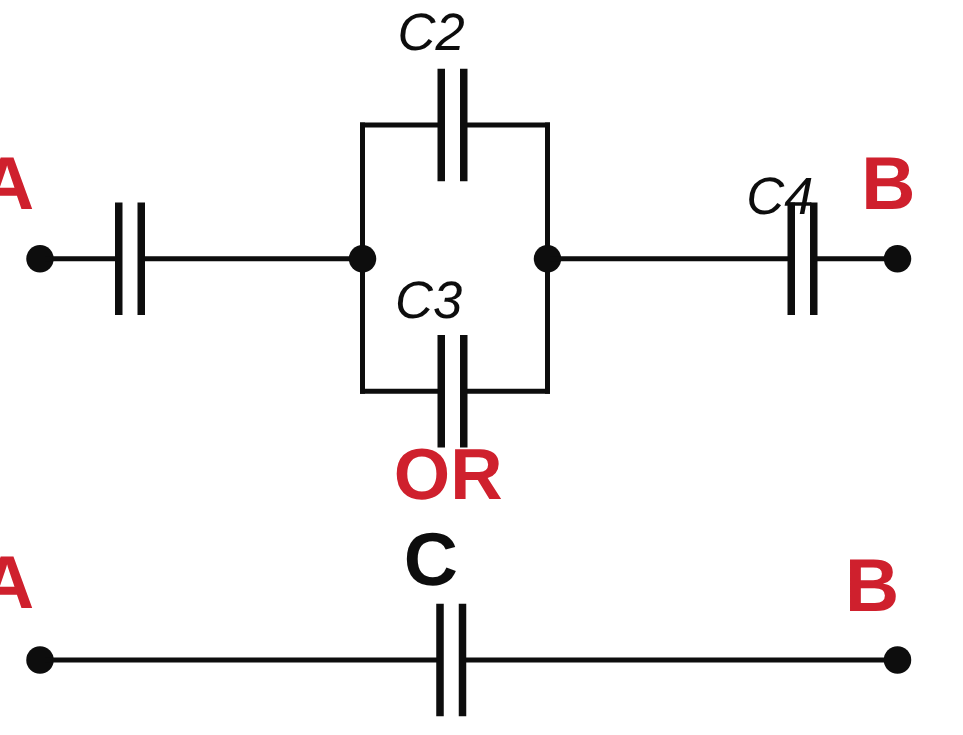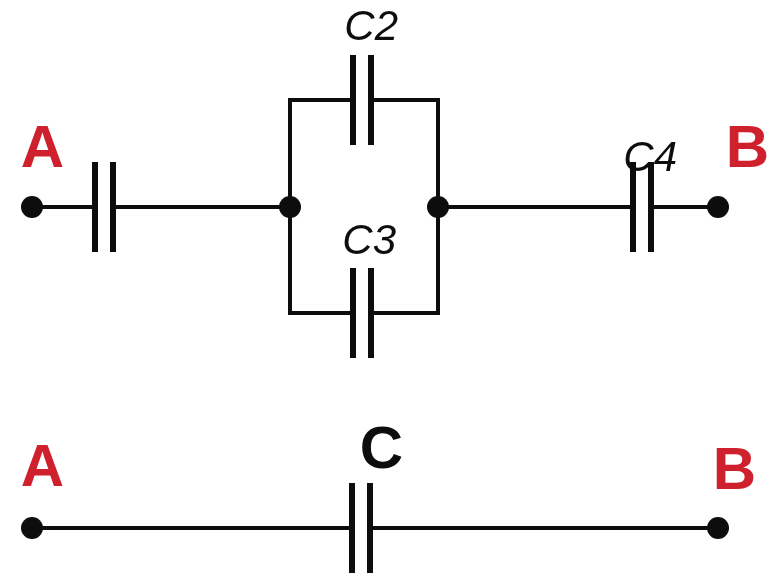--- a/index.html
+++ b/index.html
@@ -46,21 +46,21 @@
     top: 0;
     width: 6px;
     height: 100%;
     background: var(--line);
   }
   .plate.left  { left: 0; }
   .plate.right { left: 18px; }
   .lbl {
     position: absolute;
     width: 80px;
-    text-align: right;
+    text-align: left;
     line-height: 1;
     white-space: nowrap;
     color: var(--line);
   }
   .lbl-cap {
     font-style: italic;
     font-size: 42px;
     font-weight: normal;
     font-family: "Liberation Sans", sans-serif;
   }
@@ -126,20 +126,21 @@
   <div class="cap" style="left:630px; top:162px;">
     <div class="plate left"></div>
     <div class="plate right"></div>
   </div>
 
   <div class="wire-h" style="left:651px; top:205px; width:59px;"></div>
 
   <div class="dot" style="left:707px; top:196px;"></div>
   <div class="lbl lbl-terminal" style="left:689px; top:117px;">B</div>
 
+  <div class="lbl lbl-or" style="left:315px; top:351px;">OR</div>
 
   <div class="lbl lbl-terminal" style="left:-16px; top:436px;">A</div>
   <div class="dot" style="left:21px; top:517px;"></div>
 
   <div class="wire-h" style="left:36px; top:526px; width:315px;"></div>
   <div class="wire-h" style="left:370px; top:526px; width:340px;"></div>
 
   <div class="lbl lbl-equiv" style="left:323px; top:418px;">C</div>
   <div class="cap" style="left:349px; top:483px;">
     <div class="plate left"></div>

